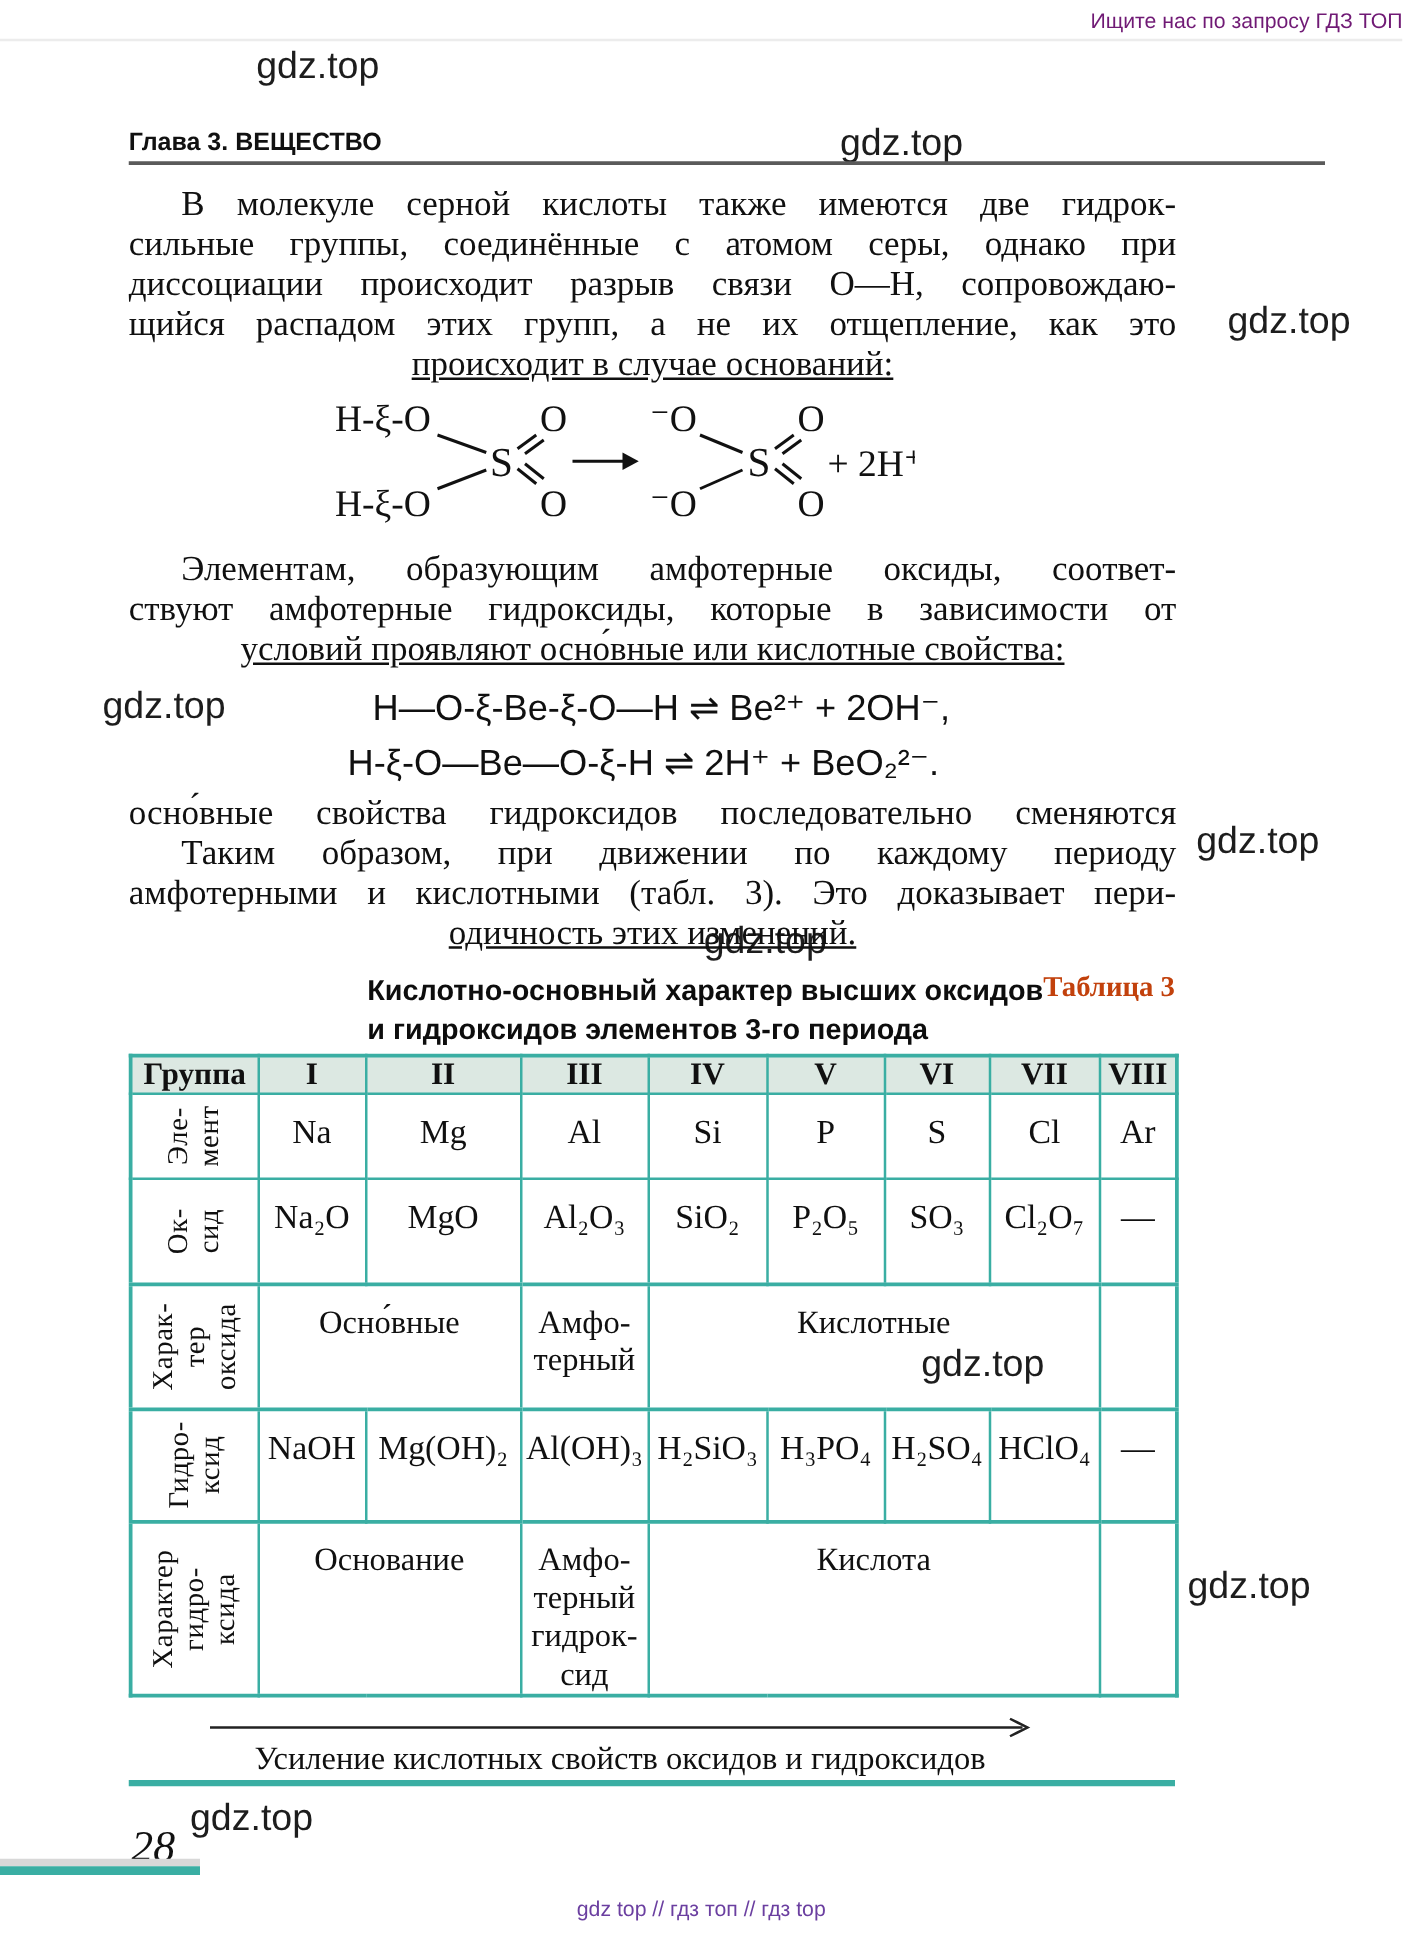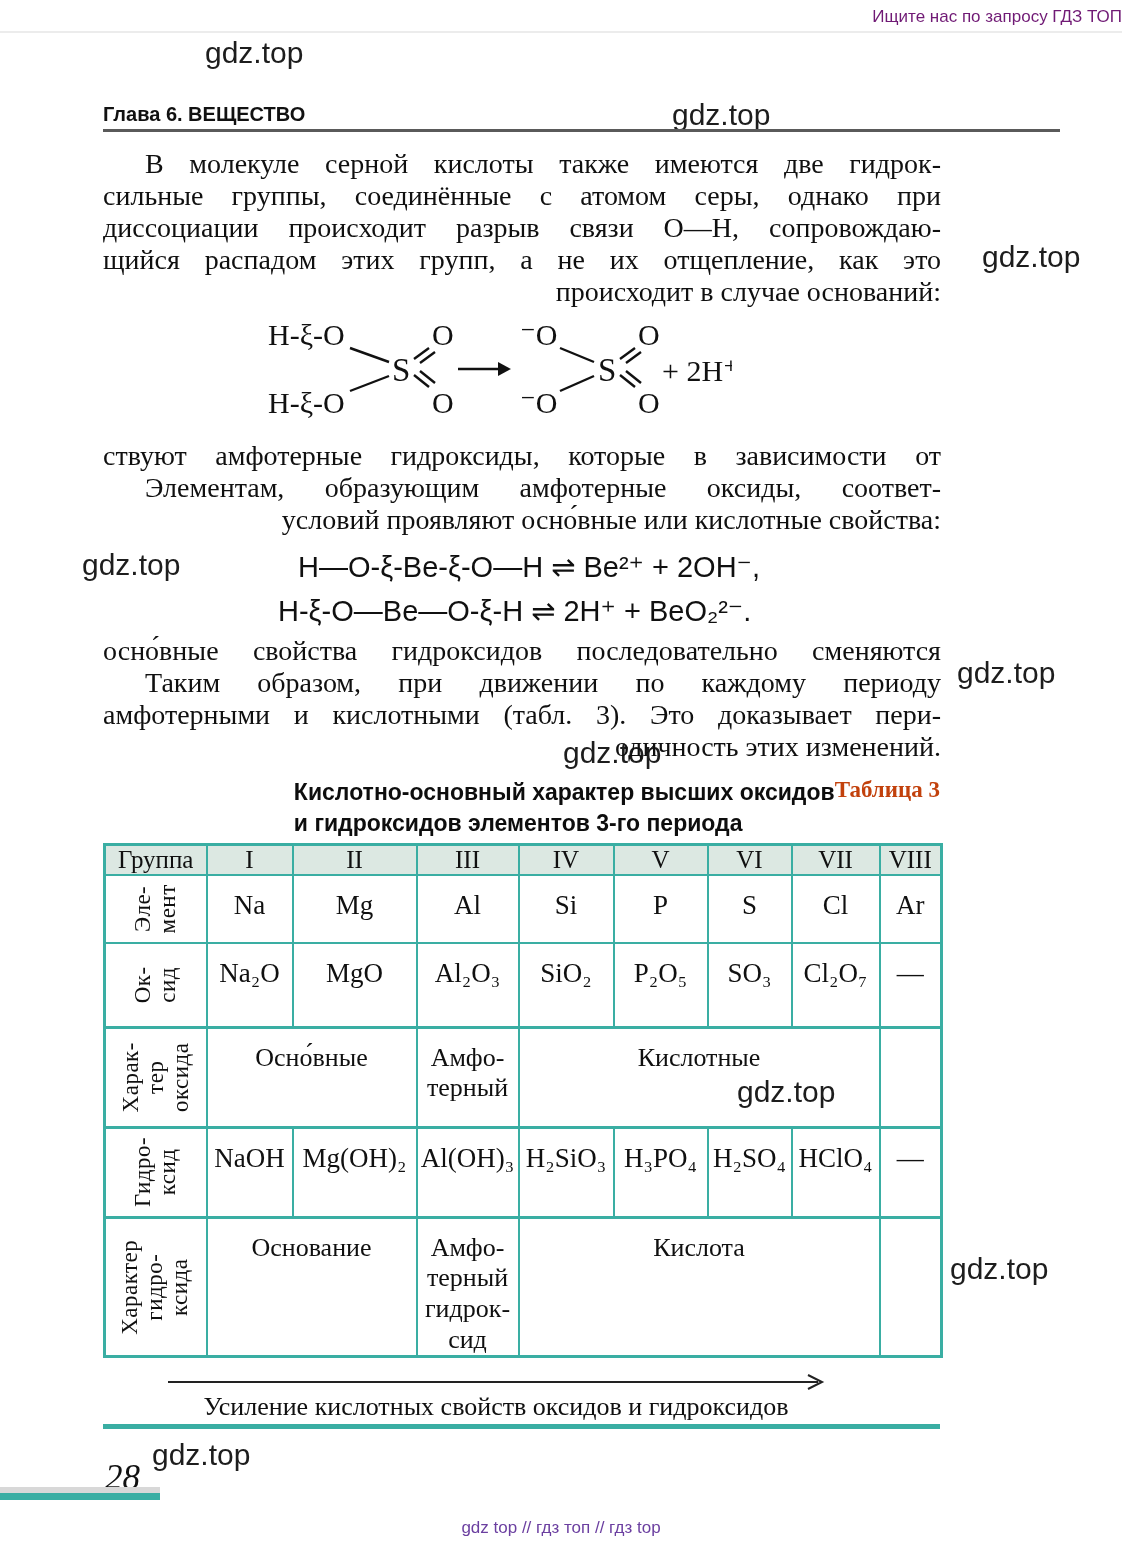--- a/index.html
+++ b/index.html
@@ -30,21 +30,21 @@
   .chapter {
     position:absolute; top:103px; left:103px;
     font-family:"Liberation Sans", sans-serif; font-weight:bold;
     font-size:20px; color:#111;
   }
   .chapter-rule { position:absolute; top:129px; left:103px; width:957px; height:3px; background:#5a5a5a; }
 
   
   .para { position:absolute; left:103px; width:838px; font-size:28px; line-height:32px; color:#101010; }
   .jline { text-align:justify; text-align-last:justify; }
-  .lline { text-align:right; }
+  .lline { text-align:center;text-decoration:underline; }
   .indent { text-indent:42px; }
 
   
   .diagram { position:absolute; top:315px; left:262px; }
   .diagram text { font-family:"Liberation Serif","DejaVu Serif","DejaVu Sans",serif; font-size:30px; fill:#111; }
   .diagram text.sulfur { font-size:33px; }
   .diagram line { stroke:#111; stroke-width:2.4; }
 
   
   .equations { position:absolute; top:545px; left:278px; width:560px; }
@@ -67,21 +67,21 @@
   
   .chem-table {
     position:absolute; top:843px; left:103px; width:837px;
     border-collapse:collapse; table-layout:fixed;
     font-family:"Liberation Serif","DejaVu Serif","DejaVu Sans",serif;
   }
   .chem-table td, .chem-table th { border:2px solid #3aaea3; text-align:center; vertical-align:top; }
   .chem-table { border:3px solid #3aaea3; }
   .chem-table tr.thick td { border-top-width:3px; }
   .chem-table th {
-    background:#dce8e2; font-weight:normal; font-size:25px;
+    background:#dce8e2; font-weight:bold; font-size:25px;
     vertical-align:middle; height:24px; color:#101010;
   }
   .chem-table td { font-size:27px; padding-top:14px; color:#101010; }
   .row-element td { height:68px; }
   .row-oxide td { height:84px; }
   .row-oxchar td { height:100px; font-size:26px; line-height:1.18; white-space:pre-line; }
   .row-hydroxide td { height:90px; }
   .row-hydchar td { height:126px; font-size:26px; line-height:1.18; white-space:pre-line; }
   td.vcell { vertical-align:middle; padding:0; position:relative; }
   .vlabel {
@@ -117,21 +117,21 @@
 <span class="wm" style="top:36px;  left:205px;">gdz.top</span>
 <span class="wm" style="top:98px;  left:672px;">gdz.top</span>
 <span class="wm" style="top:240px; left:982px;">gdz.top</span>
 <span class="wm" style="top:548px; left:82px;">gdz.top</span>
 <span class="wm" style="top:656px; left:957px;">gdz.top</span>
 <span class="wm" style="top:736px; left:563px;">gdz.top</span>
 <span class="wm" style="top:1075px;left:737px;">gdz.top</span>
 <span class="wm" style="top:1252px;left:950px;">gdz.top</span>
 <span class="wm" style="top:1438px;left:152px;">gdz.top</span>
 
-<div class="chapter">Глава 6. ВЕЩЕСТВО</div>
+<div class="chapter">Глава 3. ВЕЩЕСТВО</div>
 <div class="chapter-rule"></div>
 
 <div class="para" style="top:148px;">
   <div class="jline indent">В молекуле серной кислоты также имеются две гидрок-</div>
   <div class="jline">сильные группы, соединённые с атомом серы, однако при</div>
   <div class="jline">диссоциации происходит разрыв связи О—Н, сопровождаю-</div>
   <div class="jline">щийся распадом этих групп, а не их отщепление, как это</div>
   <div class="lline">происходит в случае оснований:</div>
 </div>
 
@@ -157,22 +157,22 @@
   <line x1="358" y1="44" x2="373" y2="33"></line>
   <line x1="364" y1="48" x2="379" y2="37"></line>
   <text x="376" y="30">O</text>
   <line x1="358" y1="60" x2="373" y2="72"></line>
   <line x1="364" y1="56" x2="379" y2="68"></line>
   <text x="376" y="98">O</text>
   <text x="400" y="66">+ 2H⁺.</text>
 </svg>
 
 <div class="para" style="top:440px;">
+  <div class="jline indent">Элементам, образующим амфотерные оксиды, соответ-</div>
   <div class="jline">ствуют амфотерные гидроксиды, которые в зависимости от</div>
-  <div class="jline indent">Элементам, образующим амфотерные оксиды, соответ-</div>
   <div class="lline">условий проявляют осно́вные или кислотные свойства:</div>
 </div>
 
 <div class="equations">
   <div class="equation" style="padding-left:20px;">H—O-ξ-Be-ξ-O—H ⇌ Be²⁺ + 2OH⁻,</div>
   <div class="equation">H-ξ-O—Be—O-ξ-H ⇌ 2H⁺ + BeO₂²⁻.</div>
 </div>
 
 <div class="para" style="top:635px;">
   <div class="jline">осно́вные свойства гидроксидов последовательно сменяются</div>

